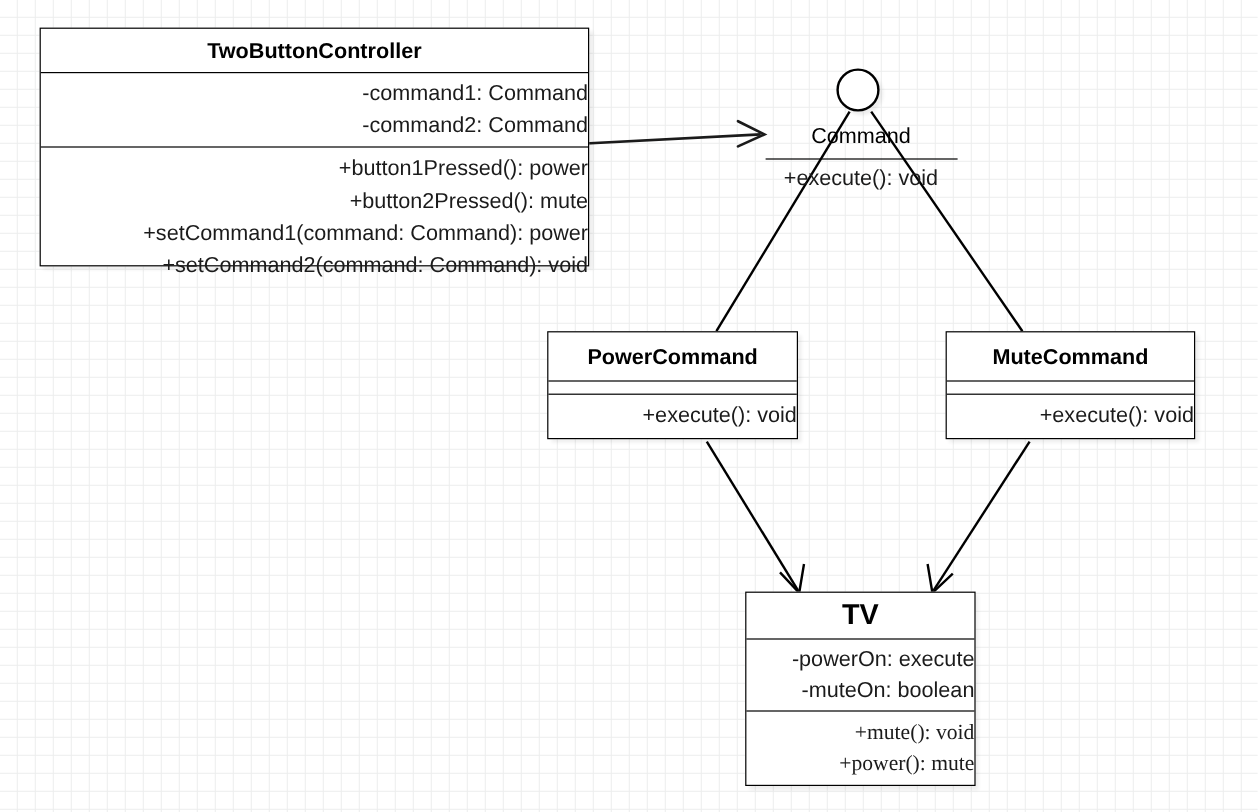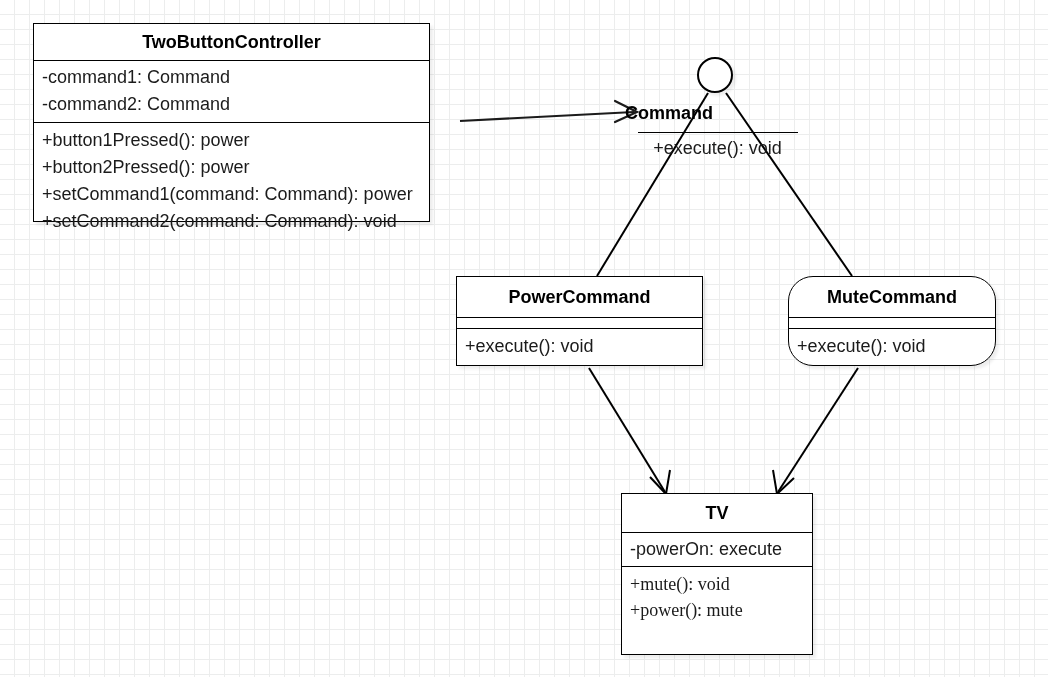--- a/index.html
+++ b/index.html
@@ -47,31 +47,32 @@
   }
   .uml-title {
     text-align: center;
     font-weight: bold;
     color: #000000;
     white-space: nowrap;
   }
   .uml-compartment {
     border-top: 1.6px solid #000000;
     box-sizing: border-box;
+    text-align: right;
   }
   .uml-line {
     color: #1b1b1b;
     white-space: nowrap;
   }
 
   
   #class-twobuttoncontroller {
     left: 33px;
     top: 23px;
-    width: 397px;
+    width: 458px;
     height: 199px;
   }
   #class-twobuttoncontroller .uml-title {
     height: 36px;
     line-height: 36px;
     font-size: 18px;
   }
   #class-twobuttoncontroller .attrs {
     padding: 3px 0 4px 8px;
   }
@@ -79,25 +80,25 @@
     padding: 4px 0 4px 8px;
   }
   #class-twobuttoncontroller .uml-line {
     font-size: 18px;
     line-height: 27px;
   }
 
   
   .cmd-class {
     top: 276px;
-    width: 247px;
+    width: 209px;
     height: 90px;
   }
   #class-powercommand { left: 456px; }
-  #class-mutecommand  { left: 788px; width: 208px; border-radius: 25px; }
+  #class-mutecommand  { left: 788px; width: 208px; }
   .cmd-class .uml-title {
     height: 40px;
     line-height: 40px;
     font-size: 18px;
   }
   .cmd-class .attrs {
     height: 11px;
   }
   .cmd-class .ops {
     padding-left: 8px;
@@ -110,21 +111,21 @@
   
   #class-tv {
     left: 621px;
     top: 493px;
     width: 192px;
     height: 162px;
   }
   #class-tv .uml-title {
     height: 38px;
     line-height: 38px;
-    font-size: 18px;
+    font-size: 24px;
   }
   #class-tv .attrs {
     padding: 3px 0 4px 8px;
   }
   #class-tv .ops {
     padding: 4px 0 4px 8px;
     font-family: Liberation Serif, serif;
   }
   #class-tv .uml-line {
     font-size: 18px;
@@ -152,22 +153,23 @@
     background: #ffffff;
     box-shadow: 3px 3px 3px rgba(0,0,0,0.07);
     box-sizing: border-box;
     pointer-events: auto;
   }
   #iface-command-name {
     position: absolute;
     left: 0;
     top: 53px;
     width: 185px;
-    font-size: 18px;
-    font-weight: bold;
+    text-align: center;
+    font-size: 18px;
+    font-weight: normal;
     color: #000000;
     white-space: nowrap;
     pointer-events: auto;
   }
   #iface-command-rule {
     position: absolute;
     left: 13px;
     top: 82px;
     width: 160px;
     height: 0;
@@ -207,21 +209,21 @@
   </svg>
 
   <div class="uml-class" id="class-twobuttoncontroller">
     <div class="uml-title">TwoButtonController</div>
     <div class="uml-compartment attrs">
       <div class="uml-line">-command1: Command</div>
       <div class="uml-line">-command2: Command</div>
     </div>
     <div class="uml-compartment ops">
       <div class="uml-line">+button1Pressed(): power</div>
-      <div class="uml-line">+button2Pressed(): power</div>
+      <div class="uml-line">+button2Pressed(): mute</div>
       <div class="uml-line">+setCommand1(command: Command): power</div>
       <div class="uml-line">+setCommand2(command: Command): void</div>
     </div>
   </div>
 
   <div id="iface-command">
     <div id="iface-command-ball"></div>
     <div id="iface-command-name">Command</div>
     <div id="iface-command-rule"></div>
     <div id="iface-command-op">+execute(): void</div>
@@ -240,20 +242,21 @@
     <div class="uml-compartment attrs"></div>
     <div class="uml-compartment ops">
       <div class="uml-line">+execute(): void</div>
     </div>
   </div>
 
   <div class="uml-class" id="class-tv">
     <div class="uml-title">TV</div>
     <div class="uml-compartment attrs">
       <div class="uml-line">-powerOn: execute</div>
+      <div class="uml-line">-muteOn: boolean</div>
     </div>
     <div class="uml-compartment ops">
       <div class="uml-line">+mute(): void</div>
       <div class="uml-line">+power(): mute</div>
     </div>
   </div>
 
 </div>
 
 </body></html>

